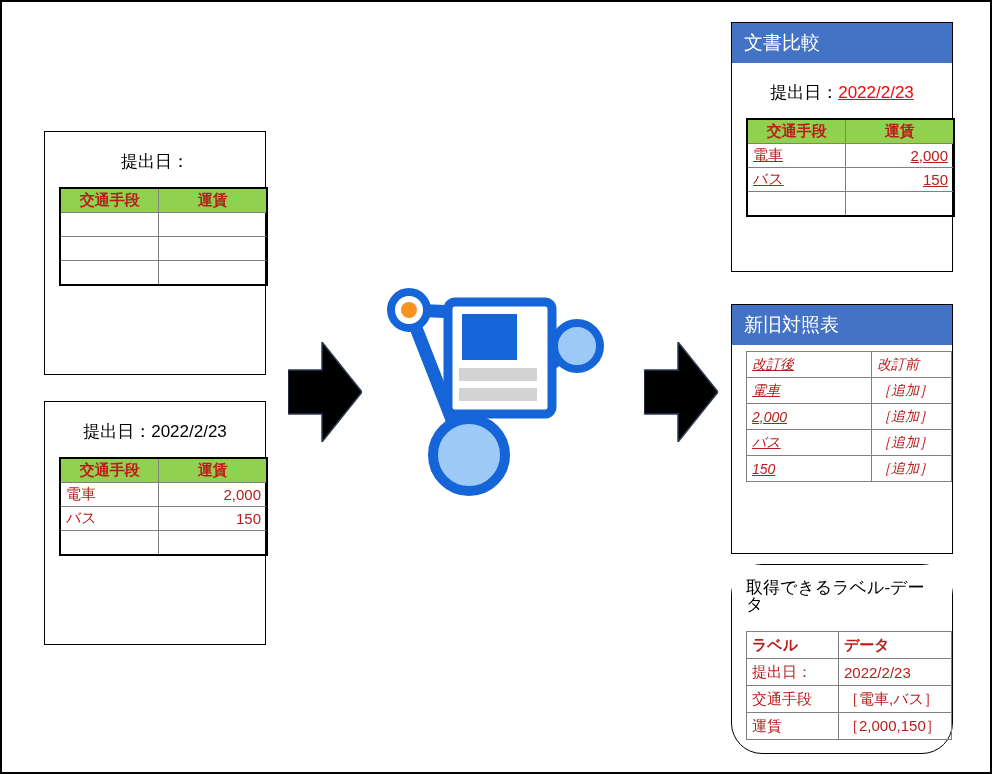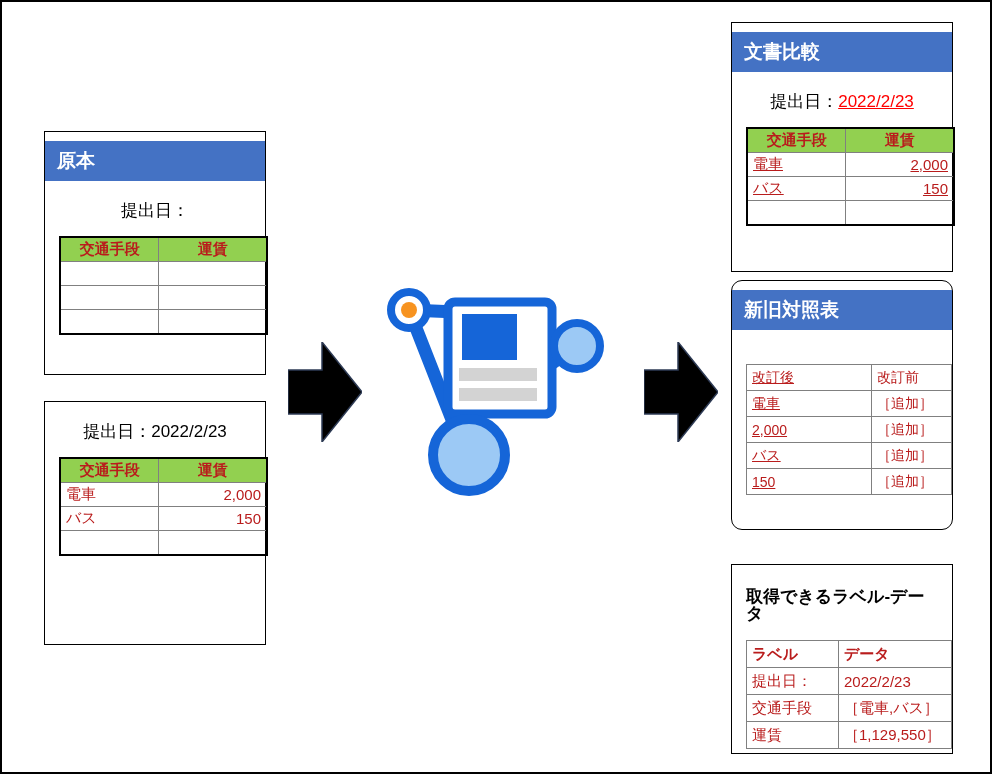--- a/index.html
+++ b/index.html
@@ -24,25 +24,24 @@
   .card {
     position: absolute;
     background: #ffffff;
     border: 1px solid #000000;
     box-sizing: border-box;
   }
   .card-header {
     background: #4472C4;
     color: #ffffff;
     font-size: 19px;
-    font-weight: bold;
+    font-weight: normal;
     line-height: 1;
     padding: 10px 12px 11px 12px;
     box-sizing: border-box;
-    margin-top: 9px;
   }
   .card-header.plain {
     background: #ffffff;
     color: #000000;
     font-size: 17px;
     padding: 14px 12px 8px 14px;
   }
   .card-body {
     padding: 12px 14px 0 14px;
     box-sizing: border-box;
@@ -115,23 +114,20 @@
     width: 250px;
     height: 250px;
   }
 </style>
 </head>
 <body>
 
 <div id="canvas">
 
   <div class="card" style="left:42px; top:129px; width:222px; height:244px;">
-    <div class="card-header">
-      <span>原本</span>
-    </div>
     <div class="card-body">
       <div class="date-line">
         <span>提出日：</span><span></span>
       </div>
       <table class="grid fare">
         <tbody>
             <tr>
           <th style="width:98px">交通手段</th>
           <th style="width:107px">運賃</th>
         </tr>
@@ -239,25 +235,25 @@
         </tr>
         <tr>
           <td></td>
           <td class="num"></td>
         </tr>
       </tbody>
         </table>
     </div>
   </div>
 
-  <div class="card" style="left:729px; top:278px; width:222px; height:250px;border-radius:11px;">
+  <div class="card" style="left:729px; top:302px; width:222px; height:250px;">
     <div class="card-header">
       <span>新旧対照表</span>
     </div>
-    <div class="card-body" style="padding-top:34px;">
+    <div class="card-body" style="padding-top:6px;font-style:italic;">
       <table class="grid compare">
         <tbody>
             <tr>
           <td class="u" style="width:125px">改訂後</td>
           <td style="width:80px">改訂前</td>
         </tr>
         <tr>
           <td class="u">電車</td>
           <td>［追加］</td>
         </tr>
@@ -271,41 +267,41 @@
         </tr>
         <tr>
           <td class="u">150</td>
           <td>［追加］</td>
         </tr>
       </tbody>
         </table>
     </div>
   </div>
 
-  <div class="card" style="left:729px; top:562px; width:222px; height:190px;">
+  <div class="card" style="left:729px; top:562px; width:222px; height:190px;border-radius:31px;">
     <div class="card-header plain">
       <span>取得できるラベル-データ</span>
     </div>
     <div class="card-body" style="padding-top:10px;">
       <table class="grid labeldata">
         <tbody>
             <tr>
           <td class="hd" style="width:92px">ラベル</td>
           <td class="hd" style="width:113px">データ</td>
         </tr>
         <tr>
           <td>提出日：</td>
           <td>2022/2/23</td>
         </tr>
         <tr>
           <td>交通手段</td>
           <td>［電車,バス］</td>
         </tr>
         <tr>
           <td>運賃</td>
-          <td>［1,129,550］</td>
+          <td>［2,000,150］</td>
         </tr>
       </tbody>
         </table>
     </div>
   </div>
 
 </div>
 
 </body></html>

